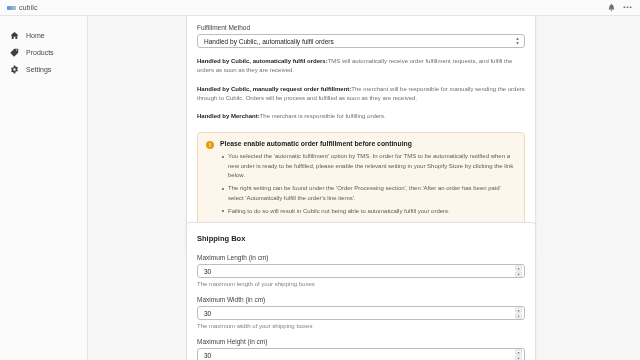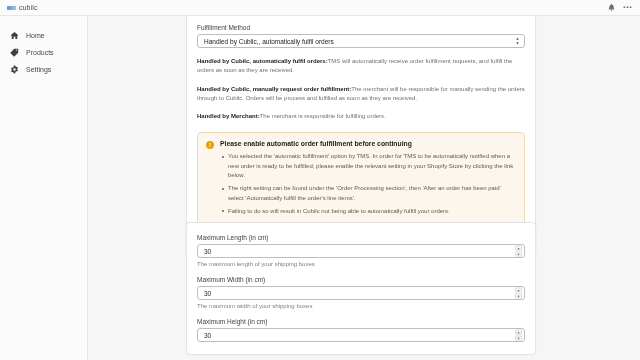--- a/index.html
+++ b/index.html
@@ -240,20 +240,21 @@
           <li>You selected the 'automatic fulfillment' option by TMS. In order for TMS to be automatically notified when a new order is ready to be fulfilled, please enable the relevant setting in your Shopify Store by clicking the link below.</li>
           <li>The right setting can be found under the 'Order Processing section', then 'After an order has been paid' select 'Automatically fulfill the order's line items'.</li>
           <li>Failing to do so will result in Cubilc not being able to automatically fulfill your orders.</li>
         </ul>
         <a class="banner-link">Click here to enable automatic fulfillment</a>
       </div>
     </div>
   </section>
 
   <section class="card" id="card-shipping">
+    <div class="section-title">Shipping Box</div>
 
     <div class="field-group">
       <div class="field-label">Maximum Length (in cm)</div>
       <div class="num-wrap">
         <div class="num-box">30</div>
         <span class="spinner">
           <span class="spin-btn">
               <svg viewBox="0 0 6 4" fill="currentColor">
                 <path d="M3 0 6 4H0z"></path>
               </svg>

